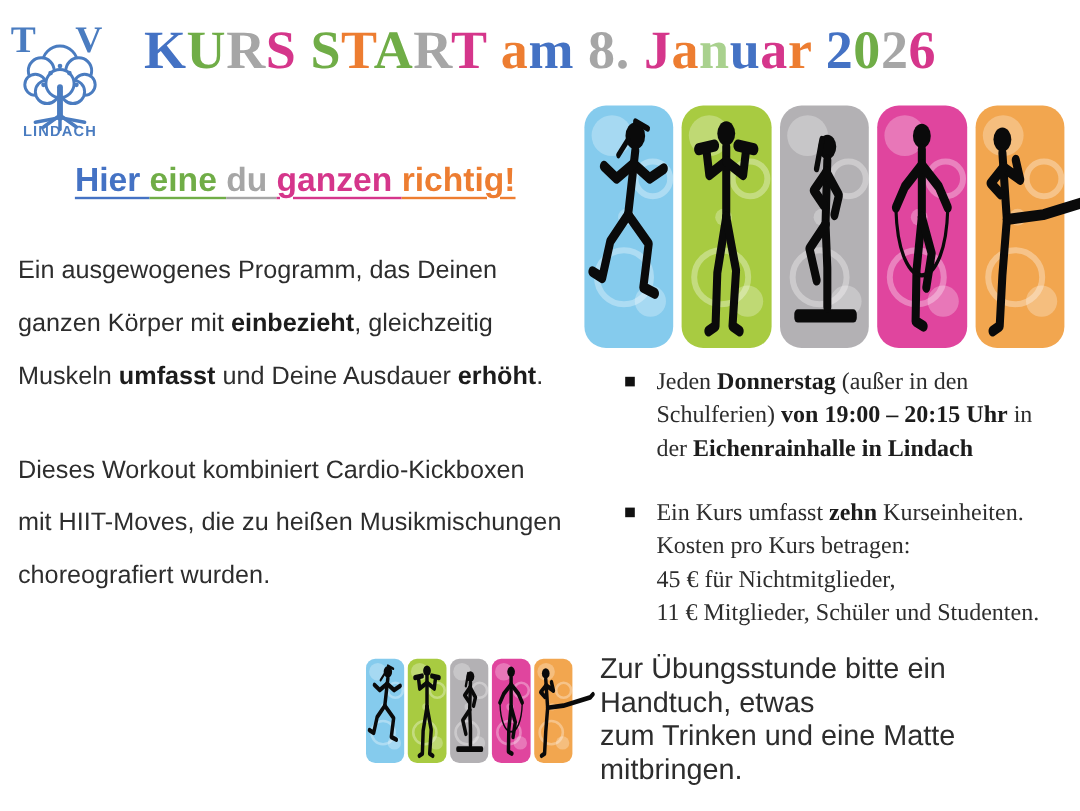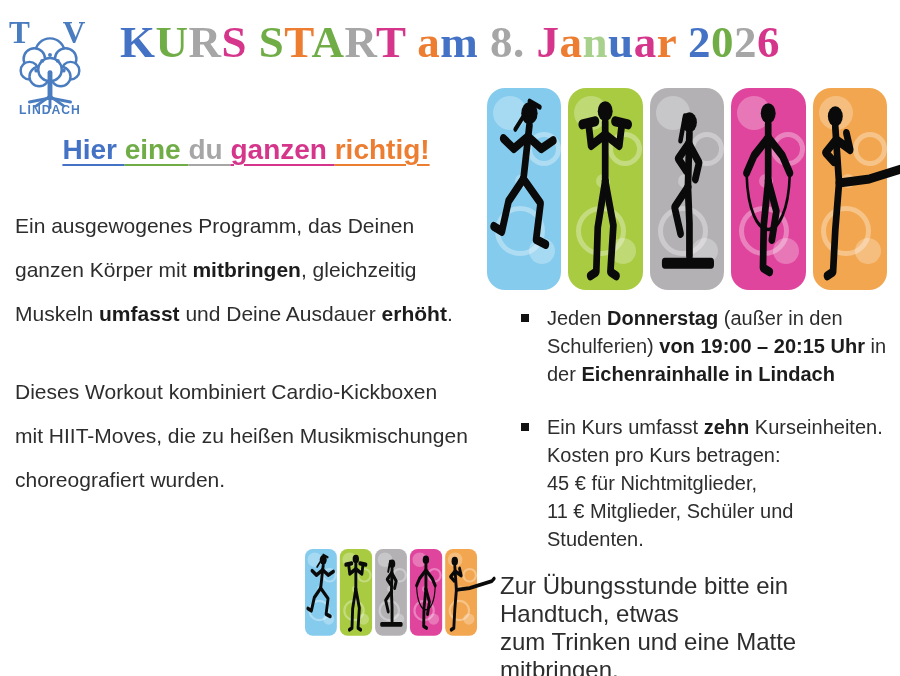--- a/index.html
+++ b/index.html
@@ -17,21 +17,21 @@
   .intro{font-size:24px;font-weight:700;line-height:44px;text-align:center;
          color:#111;white-space:pre-line;}
   .tagline{margin-top:6px;text-align:center;font-size:28px;font-weight:700;}
   .tagline span{text-decoration:underline;text-underline-offset:5px;text-decoration-thickness:2px;}
   .para{margin-top:38px;font-size:21px;line-height:44px;color:#2d2d2d;white-space:pre-line;}
   .para.second{margin-top:34px;}
   .b{font-weight:700;color:#1c1c1c;}
 
   
   .col-right{position:absolute;left:500px;top:300px;width:388px;}
-  .bullet{display:flex;align-items:flex-start;padding-left:21px;margin-top:4px;}
+  .bullet{display:flex;align-items:flex-start;padding-left:21px;margin-top:4px;font-family:Liberation Serif, serif;}
   .bullet + .bullet{margin-top:25px;}
   .marker{width:8px;height:8px;background:#111;margin-top:10px;margin-right:18px;flex:0 0 auto;}
   .btext{font-size:20px;line-height:28px;white-space:pre-wrap;color:#2d2d2d;}
   .note{margin-top:19px;font-size:24px;line-height:28px;color:#2d2d2d;white-space:pre-line;}
   .cta{margin-top:19px;text-align:center;font-size:27px;font-weight:700;white-space:pre;}
 
   
   .figures{position:absolute;}
   .figures-big{left:487px;top:88px;width:400px;height:202px;}
   .figures-small{left:305px;top:549px;width:172px;height:87px;}
@@ -191,21 +191,21 @@
               </g>
             </svg>
           </div>
         </div>
       </div>
   </div>
 
   <div class="col-left">
     <div class="tagline"><span style="color: rgb(68, 114, 196); margin-top: 31px;">Hier </span><span style="color: rgb(112, 173, 71);">eine </span><span style="color: rgb(166, 166, 166);">du </span><span style="color: rgb(213, 54, 139);">ganzen </span><span style="color: rgb(237, 125, 49);">richtig!</span></div>
     <div class="para"><span>Ein ausgewogenes Programm, das Deinen
-ganzen Körper mit </span><span class="b">mitbringen</span><span>, gleichzeitig
+ganzen Körper mit </span><span class="b">einbezieht</span><span>, gleichzeitig
 Muskeln </span><span class="b">umfasst</span><span> und Deine Ausdauer </span><span class="b">erhöht</span><span>.</span></div>
     <div class="para second"><span>Dieses Workout kombiniert Cardio-Kickboxen
 mit HIIT-Moves, die zu heißen Musikmischungen
 choreografiert wurden.</span></div>
   </div>
 
   <div class="figures figures-small">
     <div class="strip">
         <div class="panel" style="background: rgb(133, 203, 237);">
           <div class="bubble" style="left: 6px; top: 8px; height: 34px; width: 34px;"></div>

